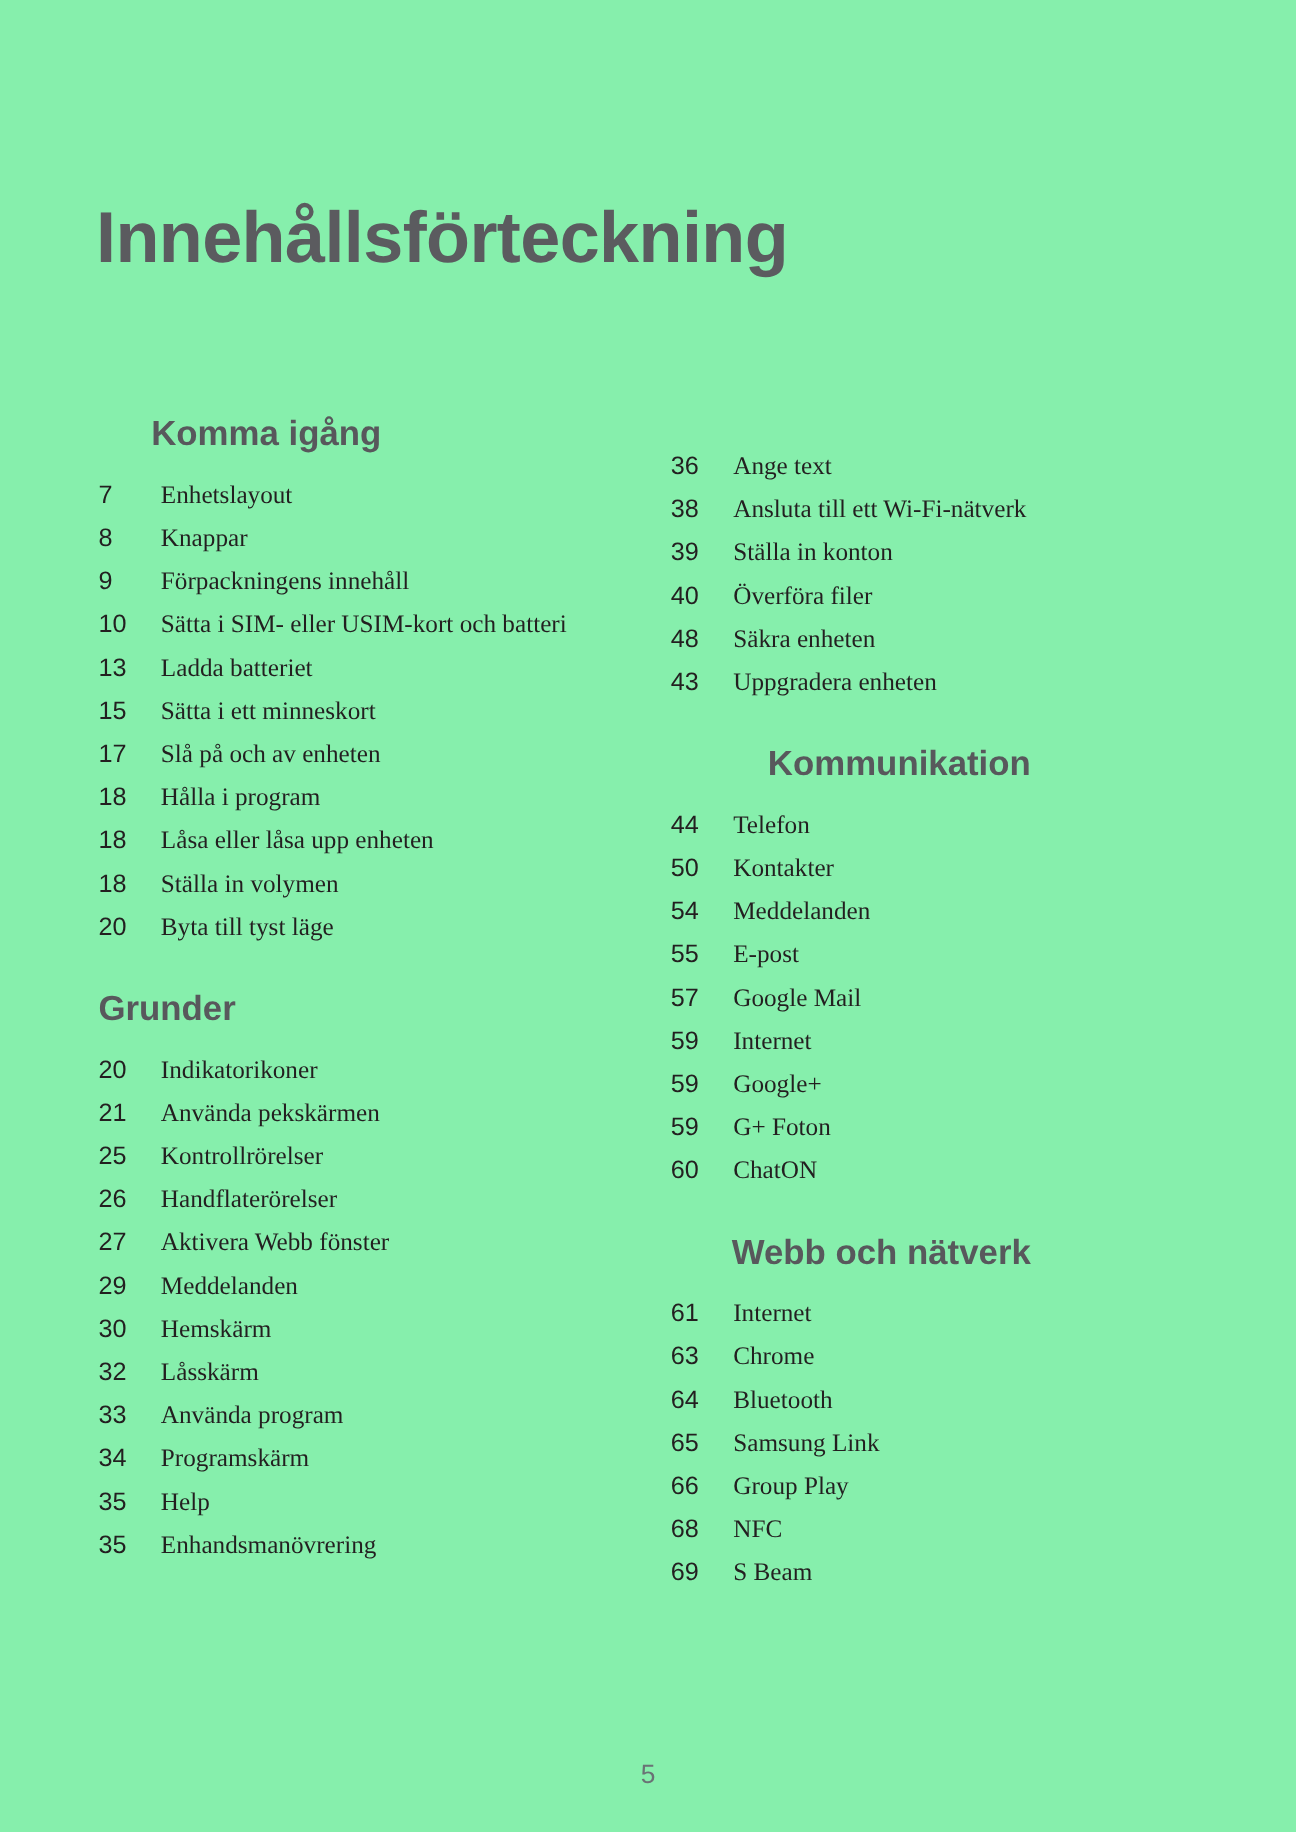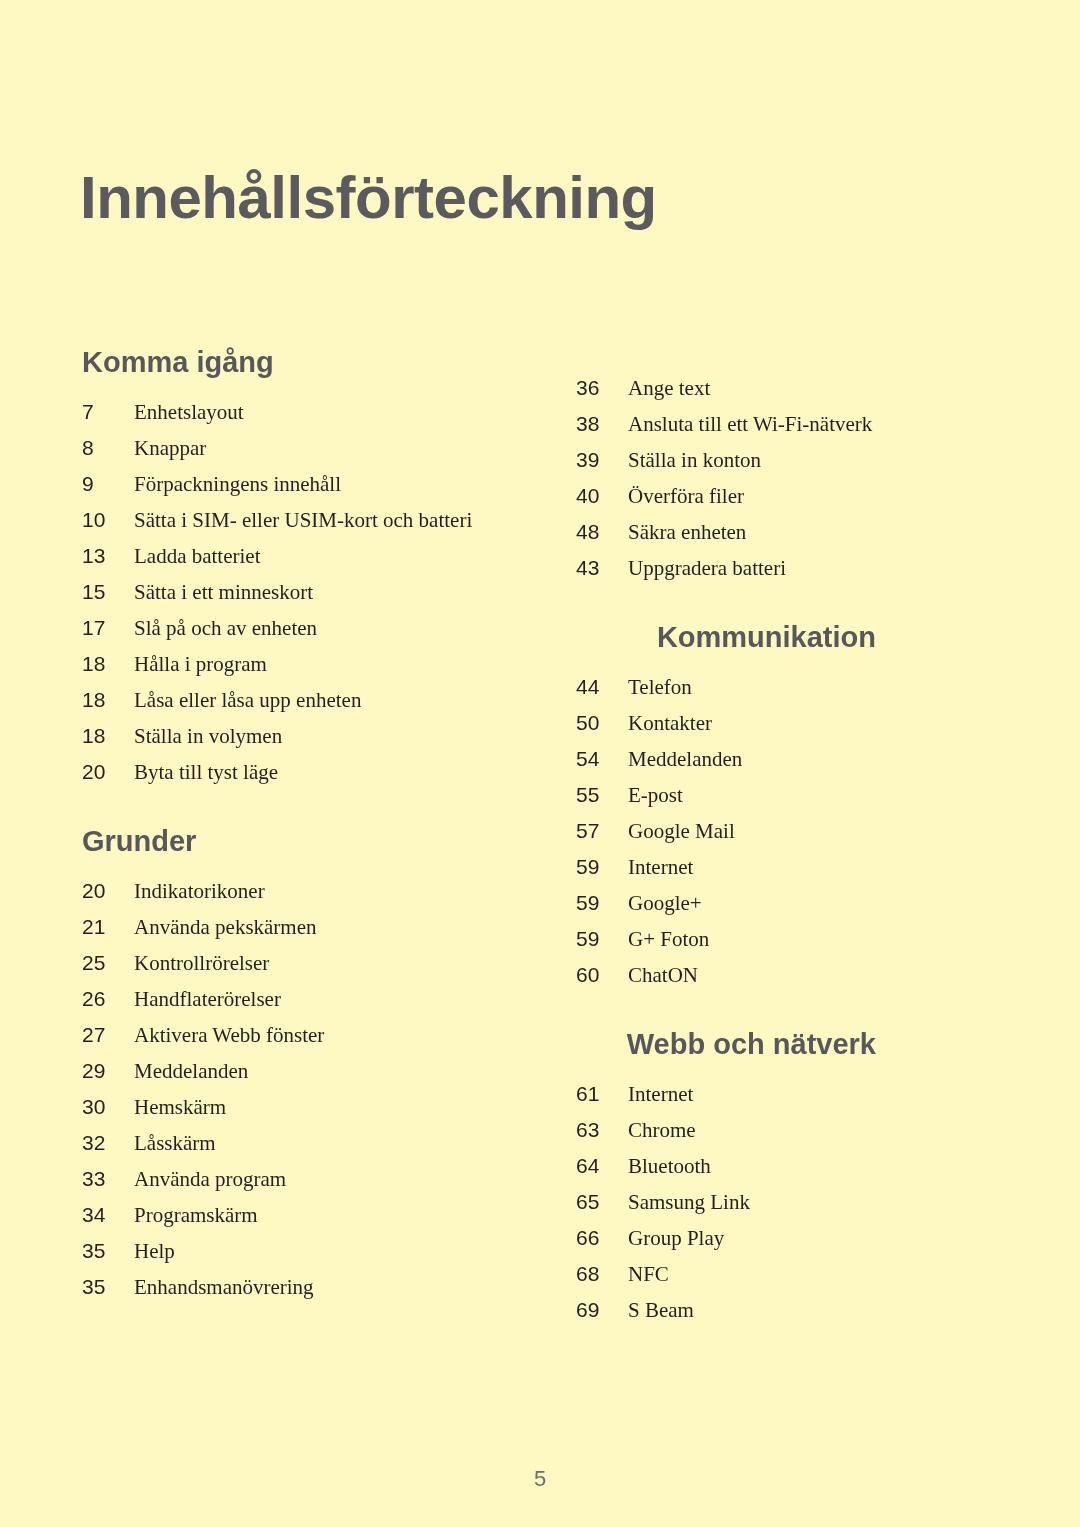--- a/index.html
+++ b/index.html
@@ -11,21 +11,21 @@
     width: 1080px;
     height: 1527px;
     position: relative;
     font-family: "Liberation Sans", sans-serif;
     overflow: hidden;
   }
 
   .page {
     position: absolute;
     inset: 0;
-    background: #fef9c3;
+    background: #86efac;
   }
 
   
   .doc-title {
     position: absolute;
     left: 80px;
     top: 126px;
     font-size: 60px;
     font-weight: bold;
     color: #5b5b5f;
@@ -39,34 +39,34 @@
     position: absolute;
     left: 0;
     top: 348px;
     width: 1080px;
   }
   .col {
     position: absolute;
     top: 0;
   }
   .col-left  { left: 82px;  width: 430px; }
-  .col-right { left: 576px; width: 300px; }
+  .col-right { left: 559px; width: 300px; }
 
   
   .section-heading {
     font-size: 29px;
     font-weight: bold;
     color: #58585c;
     line-height: 1.0;
     white-space: nowrap;
   }
   .col-left .section-heading  { text-align: left; }
   .col-right .section-heading { text-align: right; }
 
-  .section-heading.first { margin-top: 0; }
+  .section-heading.first { margin-top: 0; margin-left: 44px; }
   .section-heading.later { margin-top: 37px; }
 
   
   .entries { margin-top: 17px; }
 
   .entry {
     display: flex;
     align-items: baseline;
     height: 36px;
     font-size: 21px;
@@ -224,21 +224,21 @@
           <div class="entry">
             <span class="entry-page">40</span>
             <span class="entry-title">Överföra filer</span>
           </div>
           <div class="entry">
             <span class="entry-page">48</span>
             <span class="entry-title">Säkra enheten</span>
           </div>
           <div class="entry">
             <span class="entry-page">43</span>
-            <span class="entry-title">Uppgradera batteri</span>
+            <span class="entry-title">Uppgradera enheten</span>
           </div>
         </div>
       <div id="right-sections">
           <div class="section-heading later">Kommunikation</div>
           <div class="entries">
             <div class="entry">
               <span class="entry-page">44</span>
               <span class="entry-title">Telefon</span>
             </div>
             <div class="entry">

